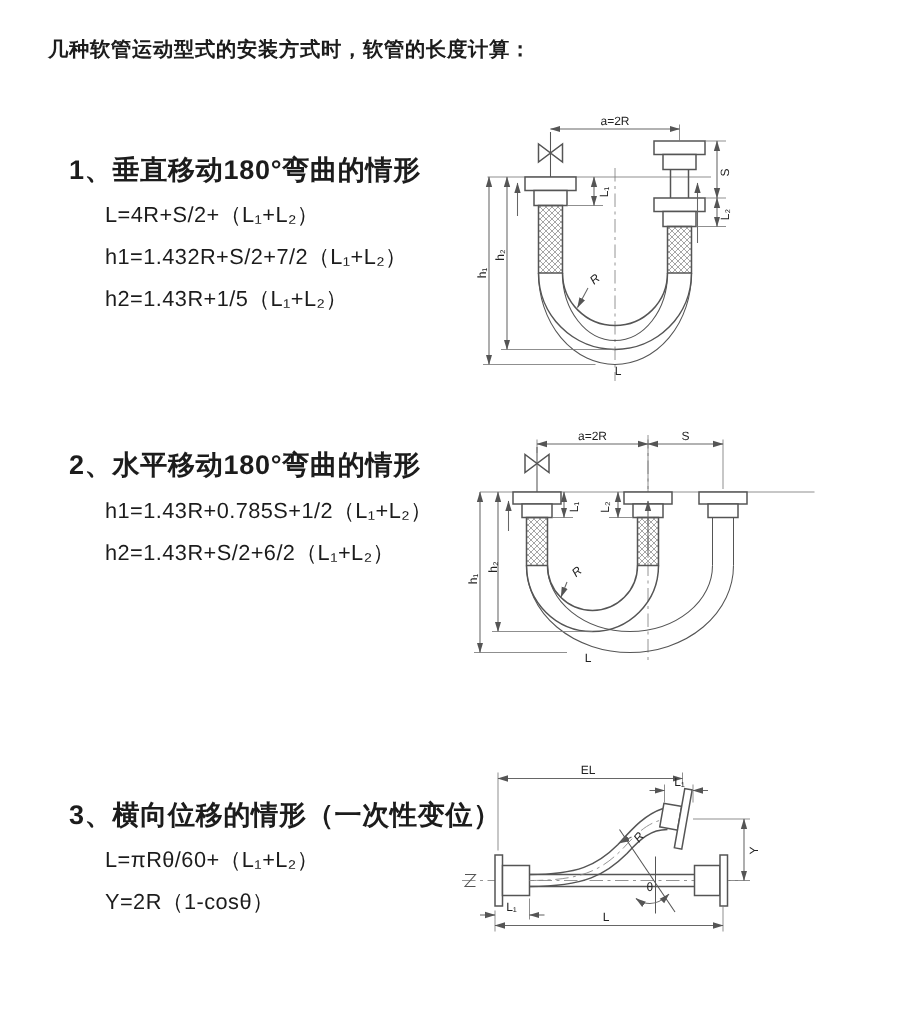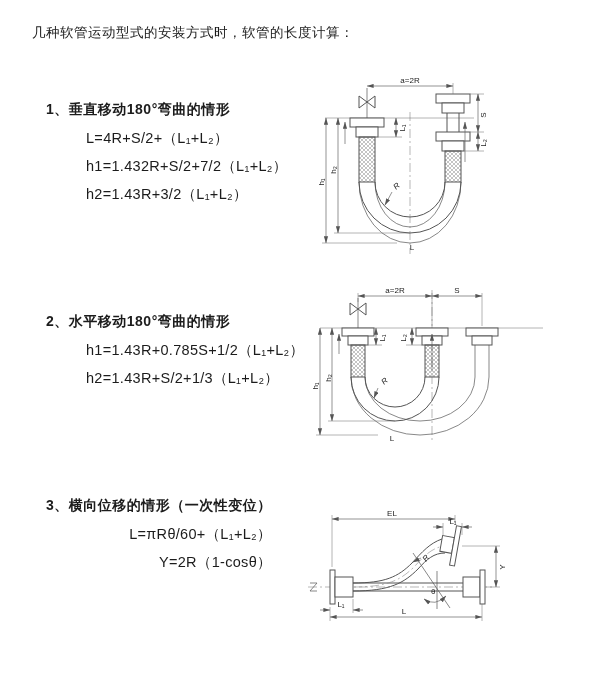--- a/index.html
+++ b/index.html
@@ -1,26 +1,26 @@
 <!DOCTYPE html>
 <html><head>
 <meta charset="utf-8">
 <style>
   html,body{margin:0;padding:0;}
   body{
     width:600px;height:675px;position:relative;background:#ffffff;
     font-family:"Liberation Sans","DejaVu Sans",sans-serif;color:#1c1c1c;overflow:hidden;
   }
   .title{
-    position:absolute;left:32px;top:24px;font-size:13.5px;font-weight:normal;letter-spacing:.5px;
+    position:absolute;left:32px;top:24px;font-size:13.5px;font-weight:bold;letter-spacing:.5px;
   }
   .section{position:absolute;left:46px;}
-  .section .heading{font-size:14px;font-weight:bold;letter-spacing:.5px;margin:0 0 11px 0;}
-  .section .formula{font-size:14.5px;letter-spacing:.3px;margin:0 0 11px 40px;line-height:17px;}
-  #sec1{top:101px;} #sec2{top:313px;} #sec3{top:497px;text-align:right;}
+  .section .heading{font-size:18px;font-weight:bold;letter-spacing:.5px;margin:0 0 11px 0;}
+  .section .formula{font-size:14.5px;letter-spacing:.3px;margin:0 0 11px 24px;line-height:17px;}
+  #sec1{top:101px;} #sec2{top:298px;} #sec3{top:531px;}
   .diagram{position:absolute;text-align:center;}
   #fig1{left:312px;top:70px;} #fig2{left:308px;top:282px;} #fig3{left:300px;top:503px;}
   svg{display:block;}
   svg text{font-family:"Liberation Sans","DejaVu Sans",sans-serif;fill:#222;font-size:8px;}
   svg .obj{stroke:#555;fill:none;stroke-width:1;}
   svg .thin{stroke:#555;fill:none;stroke-width:.7;}
   svg .dim{stroke:#666;fill:none;stroke-width:.7;}
   svg .ext{stroke:#777;fill:none;stroke-width:.55;}
   svg .cl{stroke:#888;fill:none;stroke-width:.6;stroke-dasharray:9 3 2 3;}
   svg .wfill{fill:#fff;stroke:#555;stroke-width:1;}
@@ -28,27 +28,27 @@
 </style>
 </head>
 <body>
 
 <div class="title">几种软管运动型式的安装方式时，软管的长度计算：</div>
 
 <div class="section" id="sec1">
   <div class="heading">1、垂直移动180°弯曲的情形</div>
   <div class="formula">L=4R+S/2+（L₁+L₂）</div>
   <div class="formula">h1=1.432R+S/2+7/2（L₁+L₂）</div>
-  <div class="formula">h2=1.43R+3/2（L₁+L₂）</div>
+  <div class="formula">h2=1.43R+1/5（L₁+L₂）</div>
 </div>
 
 <div class="section" id="sec2">
   <div class="heading">2、水平移动180°弯曲的情形</div>
   <div class="formula">h1=1.43R+0.785S+1/2（L₁+L₂）</div>
-  <div class="formula">h2=1.43R+S/2+1/3（L₁+L₂）</div>
+  <div class="formula">h2=1.43R+S/2+6/2（L₁+L₂）</div>
 </div>
 
 <div class="section" id="sec3">
   <div class="heading">3、横向位移的情形（一次性变位）</div>
   <div class="formula">L=πRθ/60+（L₁+L₂）</div>
   <div class="formula">Y=2R（1-cosθ）</div>
 </div>
 
 <div class="diagram" id="fig1">
 <svg width="285" height="192" viewBox="0 0 285 192">

